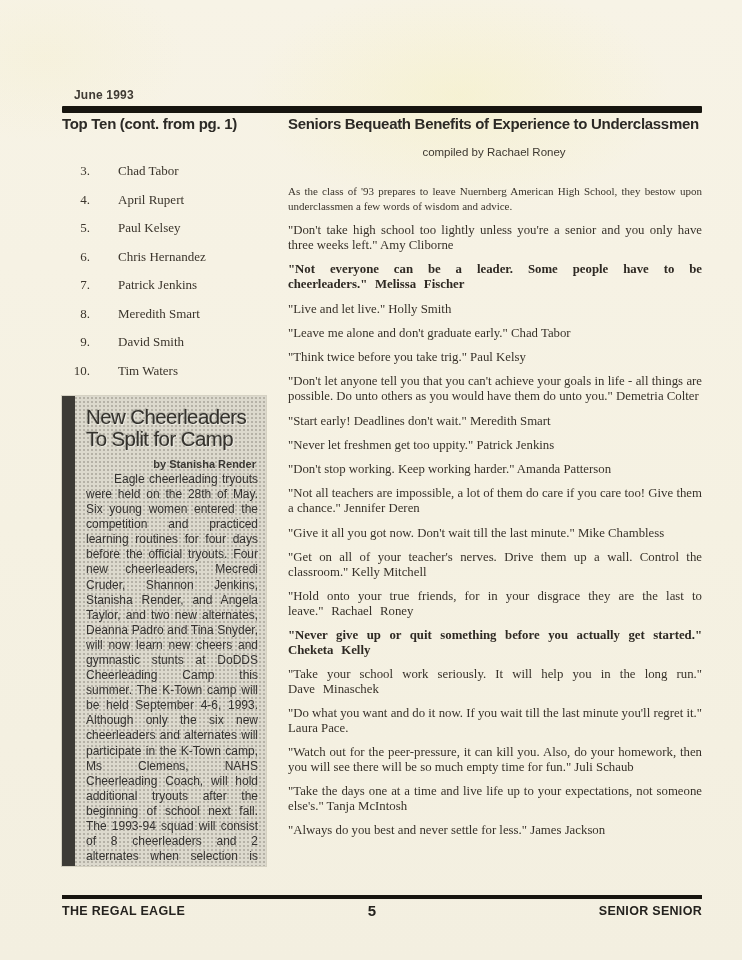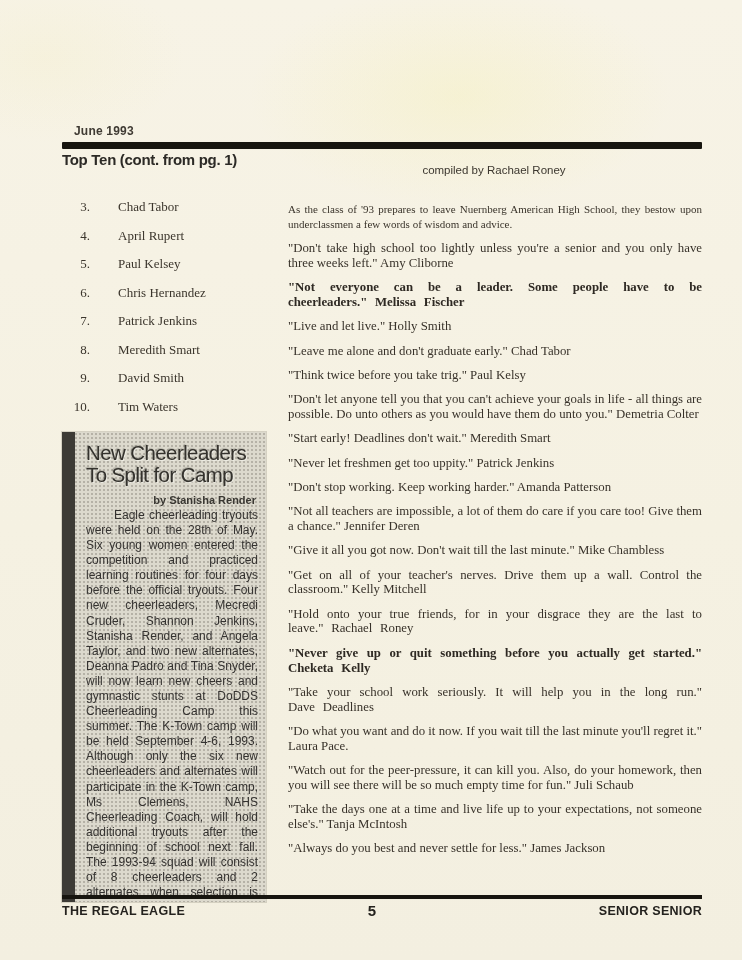--- a/index.html
+++ b/index.html
@@ -10,21 +10,21 @@
     overflow:hidden;
   }
   .sheet{
     position:relative;width:742px;height:960px;
     background:
       radial-gradient(ellipse 300px 160px at 62% 10%, rgba(244,238,170,0.30), transparent 70%),
       radial-gradient(ellipse 200px 120px at 6% 6%, rgba(240,234,180,0.18), transparent 70%),
       linear-gradient(180deg,#f7f3e6 0%,#f5f1e2 55%,#f3efe0 100%);
     color:#35302a;
   }
-  .content{position:absolute;left:62px;top:88px;width:640px;margin-top:36px;}
+  .content{position:absolute;left:62px;top:88px;width:640px;}
   .dateline{font-size:12px;font-weight:700;color:#3f3a33;letter-spacing:.2px;margin:0 0 4px 12px;}
   .rule-thick{height:7px;background:#17150f;border-radius:1px;}
   .cols{display:flex;gap:22px;margin-top:1px;}
   .col-left{width:204px;flex:0 0 204px;}
   .col-right{flex:1;min-width:0;}
 
   h1{font-family:"Liberation Sans",sans-serif;font-weight:700;color:#2c2a26;
      font-size:15px;line-height:1.15;letter-spacing:-0.3px;margin:1px 0 0 0;}
   .byline{font-size:11.5px;color:#3c372f;text-align:center;margin:14px 2px 0 0;}
 
@@ -125,39 +125,40 @@
               <span>New Cheerleaders</span>
               <span>To Split for Camp</span>
             </div>
             <div class="box-byline">by Stanisha Render</div>
             <p class="box-body">Eagle cheerleading tryouts were held on the 28th of May.  Six young women entered the competition and practiced learning routines for four days before the official tryouts.  Four new cheerleaders, Mecredi Cruder, Shannon Jenkins, Stanisha Render, and Angela Taylor, and two new alternates, Deanna Padro and Tina Snyder, will now learn new cheers and gymnastic stunts at DoDDS Cheerleading Camp this summer.  The K-Town camp will be held September 4-6, 1993. Although only the six new cheerleaders and alternates will participate in the K-Town camp, Ms Clemens, NAHS Cheerleading Coach, will hold additional tryouts after the beginning of school next fall.  The 1993-94 squad will consist of 8 cheerleaders and 2 alternates when selection is complete.</p>
           </div>
         </div>
       </div>
 
       <div class="col-right">
+        <h1>Seniors Bequeath Benefits of Experience to Underclassmen</h1>
         <div class="byline">compiled by Rachael Roney</div>
 
         <p class="intro">As the class of '93 prepares to leave Nuernberg American High School, they bestow upon underclassmen a few words of wisdom and advice.</p>
 
         <p class="q"><span>"Don't take high school too lightly unless you're a senior and you only have three weeks left."</span> <span class="attr">Amy Cliborne</span></p>
         <p class="q spread bolder"><span>"Not everyone can be a leader.  Some people have to be cheerleaders."</span> <span class="attr">Melissa Fischer</span></p>
         <p class="q"><span>"Live and let live."</span> <span class="attr">Holly Smith</span></p>
         <p class="q"><span>"Leave me alone and don't graduate early."</span> <span class="attr">Chad Tabor</span></p>
         <p class="q"><span>"Think twice before you take trig."</span> <span class="attr">Paul Kelsy</span></p>
         <p class="q"><span>"Don't let anyone tell you that you can't achieve your goals in life - all things are possible.  Do unto others as you would have them do unto you."</span> <span class="attr">Demetria Colter</span></p>
         <p class="q"><span>"Start early!  Deadlines don't wait."</span> <span class="attr">Meredith Smart</span></p>
         <p class="q"><span>"Never let freshmen get too uppity."</span> <span class="attr">Patrick Jenkins</span></p>
         <p class="q"><span>"Don't stop working.  Keep working harder."</span> <span class="attr">Amanda Patterson</span></p>
         <p class="q"><span>"Not all teachers are impossible, a lot of them do care if you care too!  Give them a chance."</span> <span class="attr">Jennifer Deren</span></p>
         <p class="q"><span>"Give it all you got now.  Don't wait till the last minute."</span> <span class="attr">Mike Chambless</span></p>
         <p class="q"><span>"Get on all of your teacher's nerves.  Drive them up a wall.  Control the classroom."</span> <span class="attr">Kelly Mitchell</span></p>
         <p class="q spread"><span>"Hold onto your true friends, for in your disgrace they are the last to leave."</span> <span class="attr">Rachael Roney</span></p>
         <p class="q spread bolder"><span>"Never give up or quit something before you actually get started."</span> <span class="attr">Cheketa Kelly</span></p>
-        <p class="q spread"><span>"Take your school work seriously.  It will help you in the long run."</span> <span class="attr">Dave Deadlines</span></p>
+        <p class="q spread"><span>"Take your school work seriously.  It will help you in the long run."</span> <span class="attr">Dave Minaschek</span></p>
         <p class="q"><span>"Do what you want and do it now.  If you wait till the last minute you'll regret it."</span> <span class="attr">Laura Pace.</span></p>
         <p class="q"><span>"Watch out for the peer-pressure, it can kill you.  Also, do your homework, then you will see there will be so much empty time for fun."</span> <span class="attr">Juli Schaub</span></p>
         <p class="q"><span>"Take the days one at a time and live life up to your expectations, not someone else's."</span> <span class="attr">Tanja McIntosh</span></p>
         <p class="q"><span>"Always do you best and never settle for less."</span> <span class="attr">James Jackson</span></p>
       </div>
     </div>
   </div>
 
   <div class="footer">
     <div class="rule-footer"></div>

